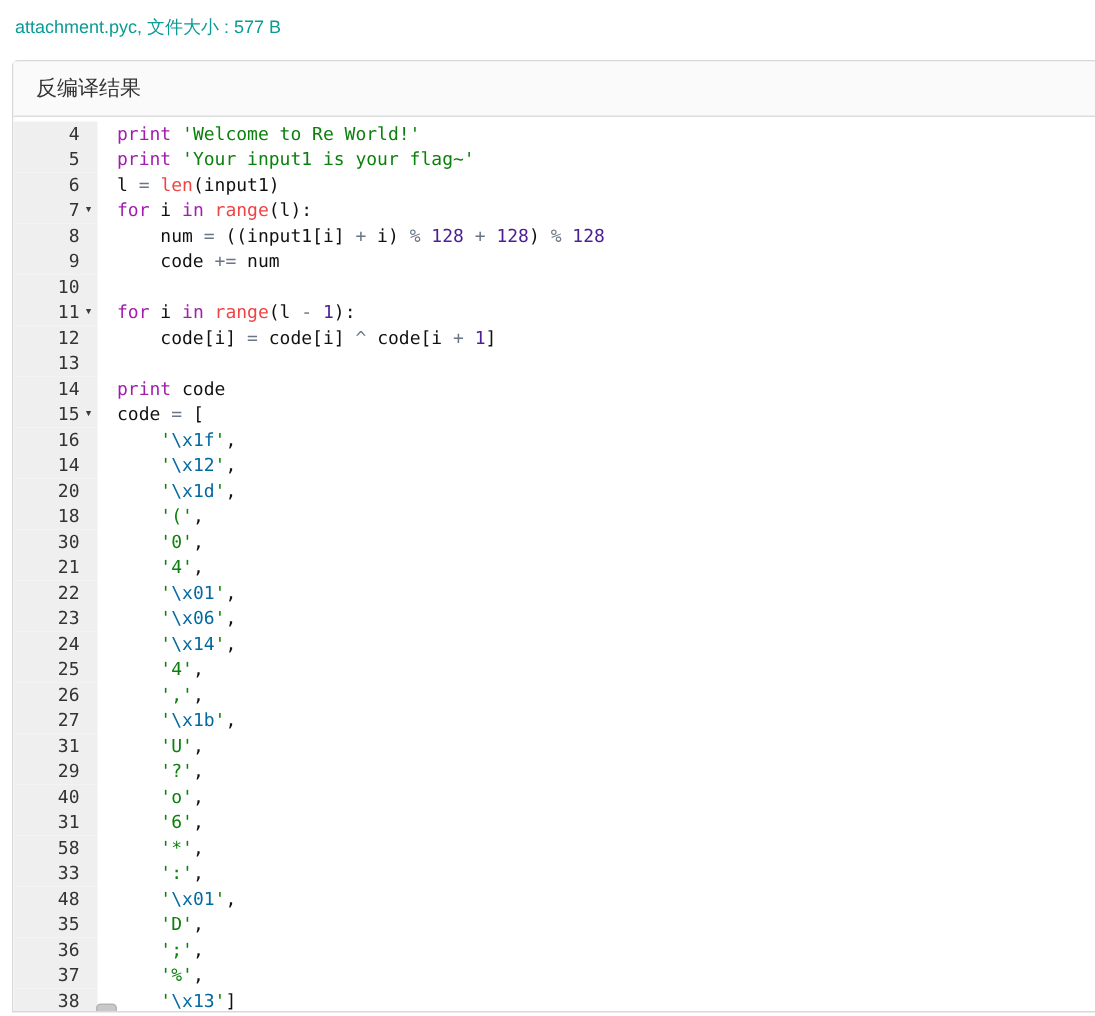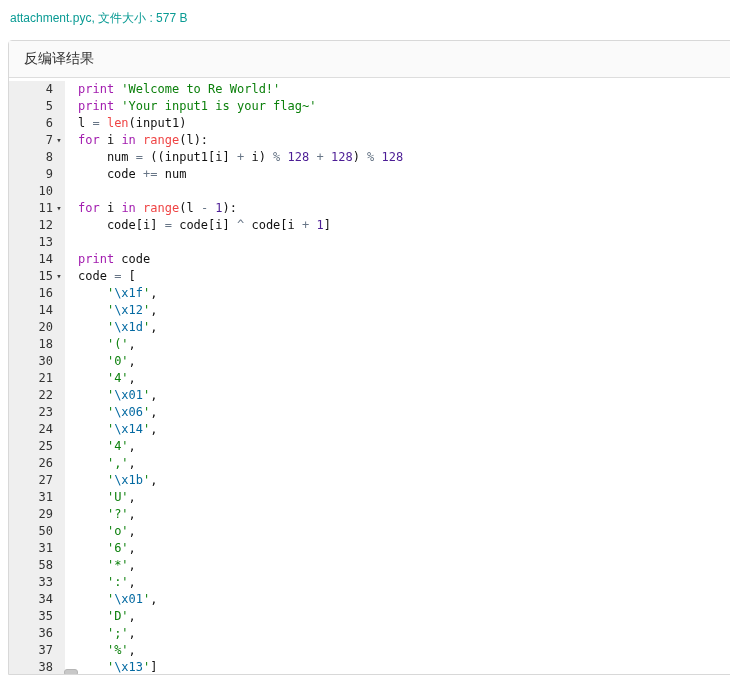--- a/index.html
+++ b/index.html
@@ -268,21 +268,21 @@
         </div>
         <div class="row">
           <div class="gut">
             <span class="ln">29</span>
             <span class="foldw"></span>
           </div>
           <div class="src"><span class="tk-txt">    </span><span class="tk-str">'?'</span><span class="tk-txt">,</span></div>
         </div>
         <div class="row">
           <div class="gut">
-            <span class="ln">50</span>
+            <span class="ln">40</span>
             <span class="foldw"></span>
           </div>
           <div class="src"><span class="tk-txt">    </span><span class="tk-str">'o'</span><span class="tk-txt">,</span></div>
         </div>
         <div class="row">
           <div class="gut">
             <span class="ln">31</span>
             <span class="foldw"></span>
           </div>
           <div class="src"><span class="tk-txt">    </span><span class="tk-str">'6'</span><span class="tk-txt">,</span></div>
@@ -296,21 +296,21 @@
         </div>
         <div class="row">
           <div class="gut">
             <span class="ln">33</span>
             <span class="foldw"></span>
           </div>
           <div class="src"><span class="tk-txt">    </span><span class="tk-str">':'</span><span class="tk-txt">,</span></div>
         </div>
         <div class="row">
           <div class="gut">
-            <span class="ln">34</span>
+            <span class="ln">48</span>
             <span class="foldw"></span>
           </div>
           <div class="src"><span class="tk-txt">    </span><span class="tk-str">'</span><span class="tk-esc">\x01</span><span class="tk-str">'</span><span class="tk-txt">,</span></div>
         </div>
         <div class="row">
           <div class="gut">
             <span class="ln">35</span>
             <span class="foldw"></span>
           </div>
           <div class="src"><span class="tk-txt">    </span><span class="tk-str">'D'</span><span class="tk-txt">,</span></div>

